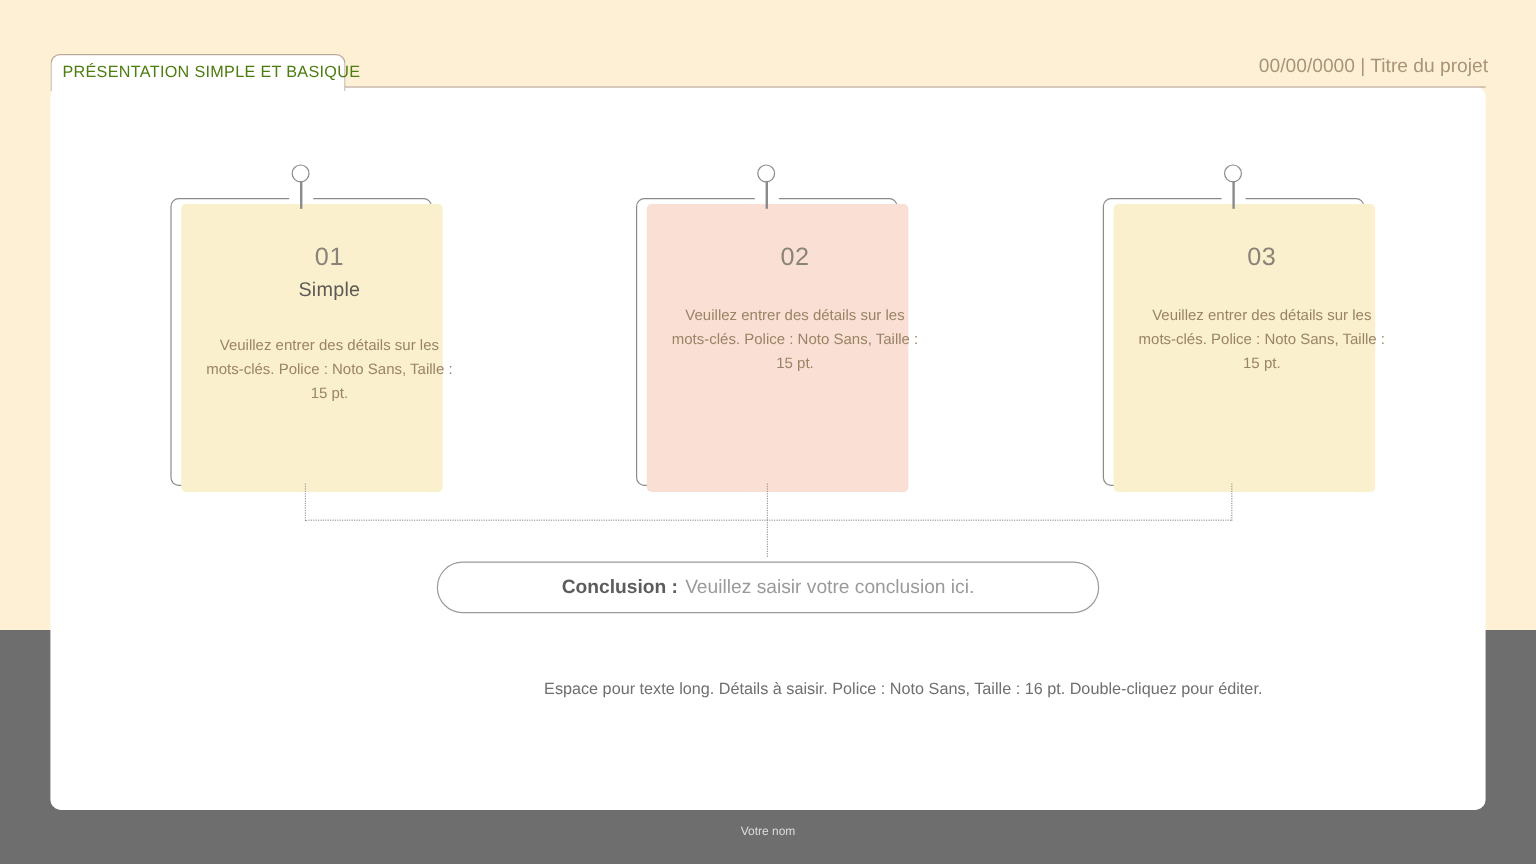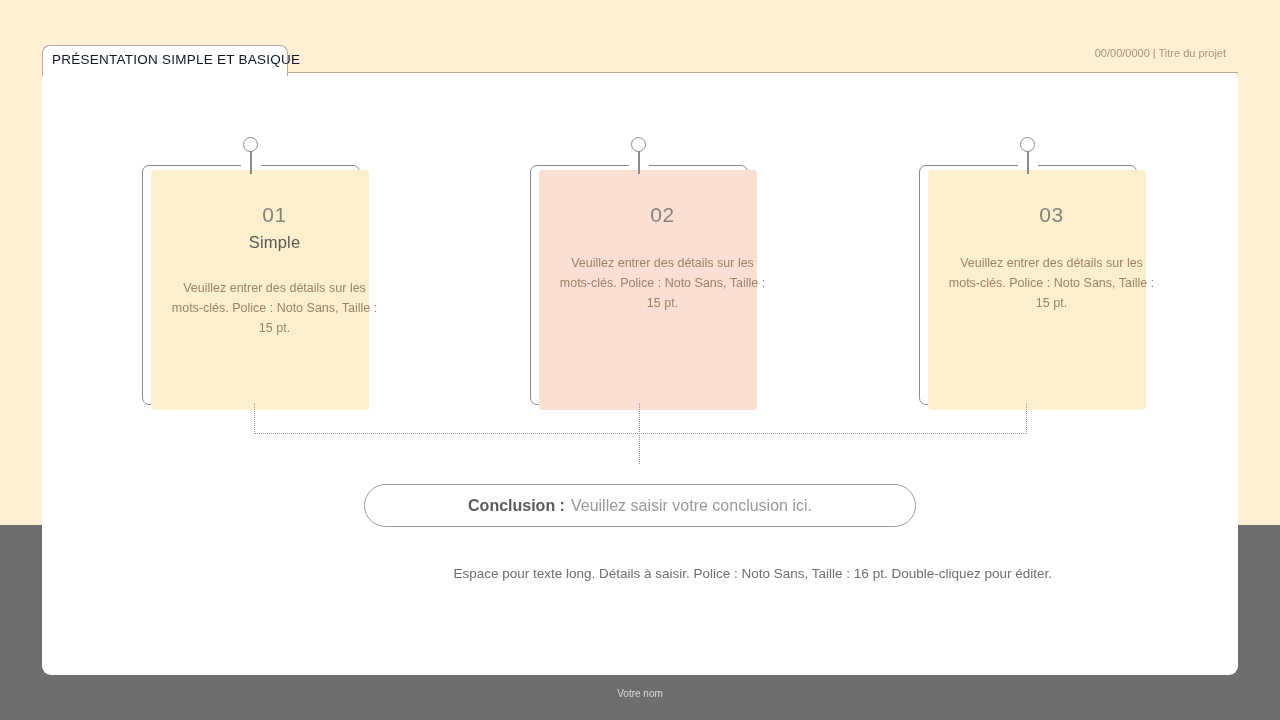--- a/index.html
+++ b/index.html
@@ -56,39 +56,39 @@
     border: 1px solid #b9a99a;
     border-bottom: none;
     box-sizing: border-box;
   }
   #title-tab-label {
     position: absolute;
     left: 9px;
     top: 6px;
     font-size: 13.5px;
     letter-spacing: 0.25px;
-    color: #0f172a;
+    color: #4d7c0f;
     white-space: nowrap;
   }
   
   #panel-top-rule {
     position: absolute;
     left: 287px;
     top: 72px;
     width: 951px;
     height: 1px;
     background: #b9a99a;
   }
 
   
   #header-meta {
     position: absolute;
-    right: 54px;
+    right: 40px;
     top: 47px;
-    font-size: 11px;
+    font-size: 16px;
     color: #a99478;
     white-space: nowrap;
   }
 
   
   .card-group {
     position: absolute;
     top: 137px;
   }
   .card-frame {
@@ -187,21 +187,21 @@
     left: 639px;
     top: 433px;
     height: 31px;
     border-left: 1.4px dotted #9a9a9a;
   }
 
   
   #conclusion-box {
     position: absolute;
     left: 364px;
-    top: 484px;
+    top: 468px;
     width: 552px;
     height: 43px;
     border: 1.3px solid #9b9b9b;
     border-radius: 22px;
     box-sizing: border-box;
     background: #ffffff;
     display: flex;
     align-items: center;
     justify-content: center;
     white-space: nowrap;

